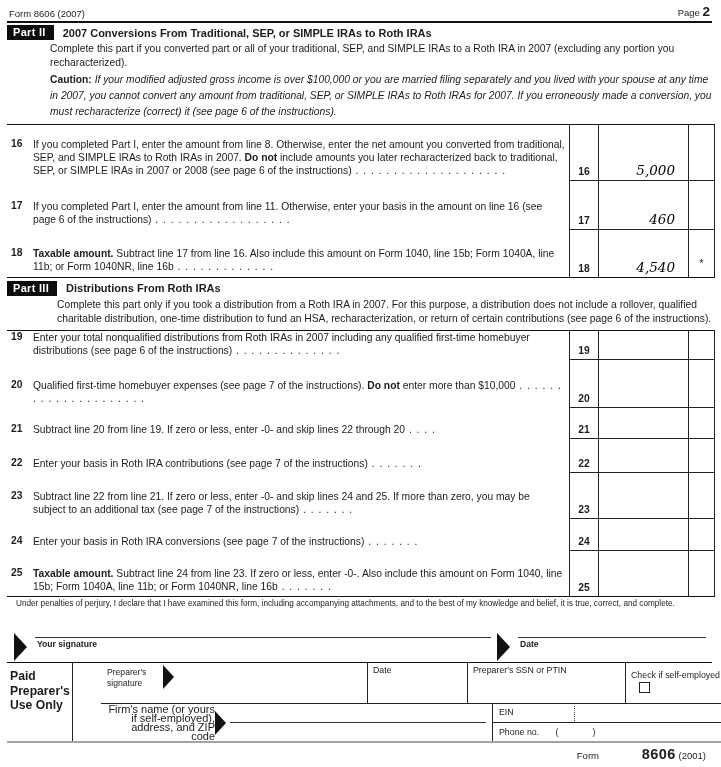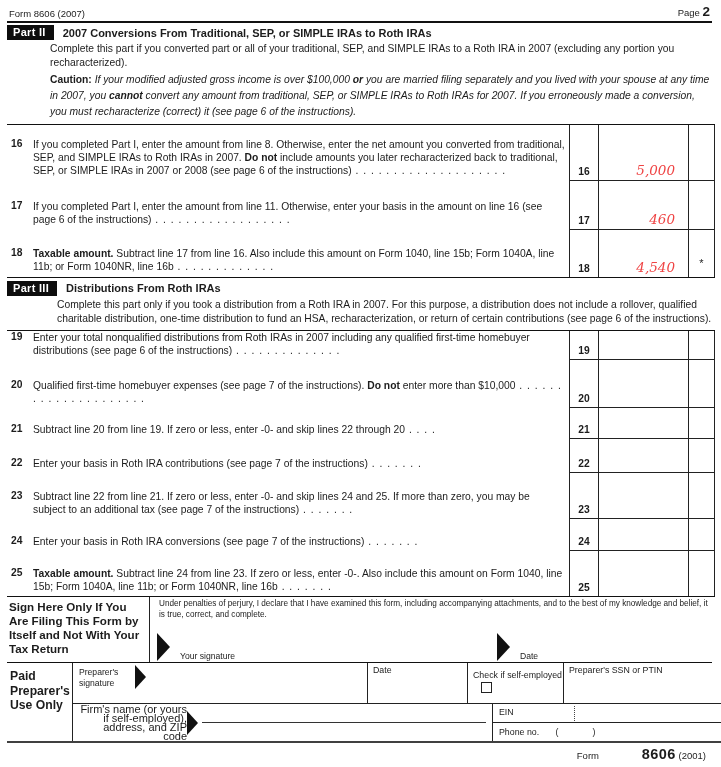--- a/index.html
+++ b/index.html
@@ -25,40 +25,40 @@
   
   .part-head { display:flex; align-items:center; gap:9px; margin:2px 0 2px 0; }
   .part-badge {
     background:#0d0d0d; color:#fff; font-weight:bold; font-size:11px;
     padding:1px 8px 2px 6px; letter-spacing:.3px; flex:0 0 auto;
   }
   .part-title { font-weight:bold; font-size:11px; }
   .part-para { margin:1px 0 3px 43px; width:662px; line-height:13.6px; }
   .caution-para { margin:2px 0 4px 43px; width:664px; line-height:15.8px; font-style:italic; }
   .caution-para .cap { font-style:normal; font-weight:bold; }
-  .bi { font-weight:bold; }
+  .bi { font-weight:normal; }
 
   
   .ltable { width:708px; border-top:1.6px solid #111; border-bottom:1.6px solid #111; }
   .trow { display:flex; align-items:stretch; }
   .tcell { flex:1 1 auto; display:flex; flex-direction:column; justify-content:flex-end; padding-bottom:3px; }
   .tc-inner { display:flex; align-items:flex-start; }
   .ln { width:26px; flex:0 0 26px; font-weight:bold; padding-left:4px; }
   .txt { flex:1; padding-right:4px; line-height:13.2px; }
   .dots { letter-spacing:1px; white-space:normal; }
   .nbox {
     flex:0 0 30px; width:30px; border-left:1px solid #222; border-right:1px solid #222;
     display:flex; align-items:flex-end; justify-content:center;
     font-weight:bold; padding-bottom:3px;
   }
   .amt {
     flex:0 0 90px; width:90px; border-right:1px solid #222;
     display:flex; align-items:flex-end; justify-content:flex-end;
     padding:0 13px 2px 0;
-    font-family:"DejaVu Serif", serif; font-style:italic; font-size:13.5px; color:#ef4444;
+    font-family:"DejaVu Serif", serif; font-style:italic; font-size:13.5px; color:#000000;
   }
   .cents {
     flex:0 0 26px; width:26px; border-right:1px solid #222;
     display:flex; align-items:flex-end; justify-content:center;
     padding-bottom:8px; font-size:11px;
   }
   .trow .nbox, .trow .amt, .trow .cents { border-bottom:1px solid #222; }
   .ltable .trow:last-child .nbox,
   .ltable .trow:last-child .amt,
   .ltable .trow:last-child .cents { border-bottom:none; }
@@ -67,28 +67,28 @@
   .sign-section { display:flex; width:705px; border-bottom:1.6px solid #111; height:66px; }
   .sign-label {
     flex:0 0 143px; width:143px; border-right:1px solid #222;
     font-weight:bold; font-size:11.6px; line-height:13.8px; padding:3px 2px 0 2px;
   }
   .sign-right { flex:1; display:flex; flex-direction:column; padding-left:7px; }
   .perjury { font-size:8.2px; line-height:10.5px; padding:2px 2px 0 2px; }
   .sig-row { display:flex; align-items:flex-end; margin-top:auto; padding-bottom:1px; }
   .arr { width:0; height:0; border-left:13px solid #111; border-top:14px solid transparent; border-bottom:14px solid transparent; flex:0 0 auto; }
   .arr-sm { width:0; height:0; border-left:11px solid #111; border-top:12px solid transparent; border-bottom:12px solid transparent; flex:0 0 auto; }
-  .sig-slot { display:flex; margin:0 6px 0 8px; }
+  .sig-slot { display:flex; flex-direction:column; margin:0 6px 12px 8px;font-weight:bold; }
   .sig-line { border-top:1.2px solid #333; }
   .sig-cap { font-size:8.6px; padding:1px 0 0 2px; }
   .slot-grow { flex:1 1 auto; }
   .slot-date { flex:0 0 188px; width:188px; }
 
   
-  .prep-section { display:flex; width:714px; border-bottom:2px solid #404040; height:80px; }
+  .prep-section { display:flex; width:714px; border-bottom:2px solid #a3a3a3; height:80px;gap:28px; }
   .prep-label {
     flex:0 0 66px; width:66px; border-right:1px solid #222;
     font-weight:bold; font-size:12.2px; line-height:14.5px; padding:6px 0 0 3px;
   }
   .prep-right { flex:1; display:flex; flex-direction:column; }
   .prep-row1 { flex:0 0 41px; display:flex; border-bottom:1px solid #222; }
   .prep-sig-cell { flex:1; display:flex; align-items:flex-start; padding:2px 0 0 6px; }
   .prep-sig-text { font-size:8.6px; line-height:10.5px; width:52px; padding-top:2px; }
   .prep-sig-area { flex:1; }
   .pcell { border-left:1px solid #222; font-size:8.8px; padding:2px 0 0 5px; }
@@ -246,21 +246,20 @@
       <div class="txt"><b>Taxable amount.</b><span> Subtract line 24 from line 23. If zero or less, enter -0-. Also include this amount on Form 1040, line 15b; Form 1040A, line 11b; or Form 1040NR, line 16b</span><span class="dots">  .   .   .   .   .   .   .</span></div>
     </div>
       </div>
     <div class="nbox">25</div>
     <div class="amt"></div>
     <div class="cents"></div>
   </div>
 </div>
 
 <div class="sign-section">
-  <div class="sign-label">Sign Here Only If You Are Filing This Form by Itself and Not With Your Tax Return</div>
   <div class="sign-right">
     <div class="perjury">Under penalties of perjury, I declare that I have examined this form, including accompanying attachments, and to the best of my knowledge and belief, it is true, correct, and complete.</div>
     <div class="sig-row">
       <div class="arr"></div>
       <div class="sig-slot slot-grow">
         <div class="sig-line"></div>
         <div class="sig-cap">Your signature</div>
       </div>
       <div class="arr"></div>
       <div class="sig-slot slot-date">
@@ -274,22 +273,22 @@
 <div class="prep-section">
   <div class="prep-label">Paid Preparer's Use Only</div>
   <div class="prep-right">
     <div class="prep-row1">
       <div class="prep-sig-cell">
         <div class="prep-sig-text">Preparer's signature</div>
         <div class="arr-sm" style="margin-left:4px"></div>
         <div class="prep-sig-area"></div>
       </div>
       <div class="pcell cell-date"><span>Date</span></div>
+      <div class="pcell cell-ssn"><span>Preparer's SSN or PTIN</span></div>
       <div class="pcell cell-check"><span>Check if self-employed</span><span class="checkbox"></span></div>
-      <div class="pcell cell-ssn"><span>Preparer's SSN or PTIN</span></div>
     </div>
     <div class="prep-row2">
       <div class="firm-cell">
         <div class="firm-text">Firm's name (or yours if self-employed), address, and ZIP code</div>
         <div class="arr-sm"></div>
         <div class="firm-line"></div>
       </div>
       <div class="ein-col">
         <div class="ein-row">
           <span>EIN</span>

